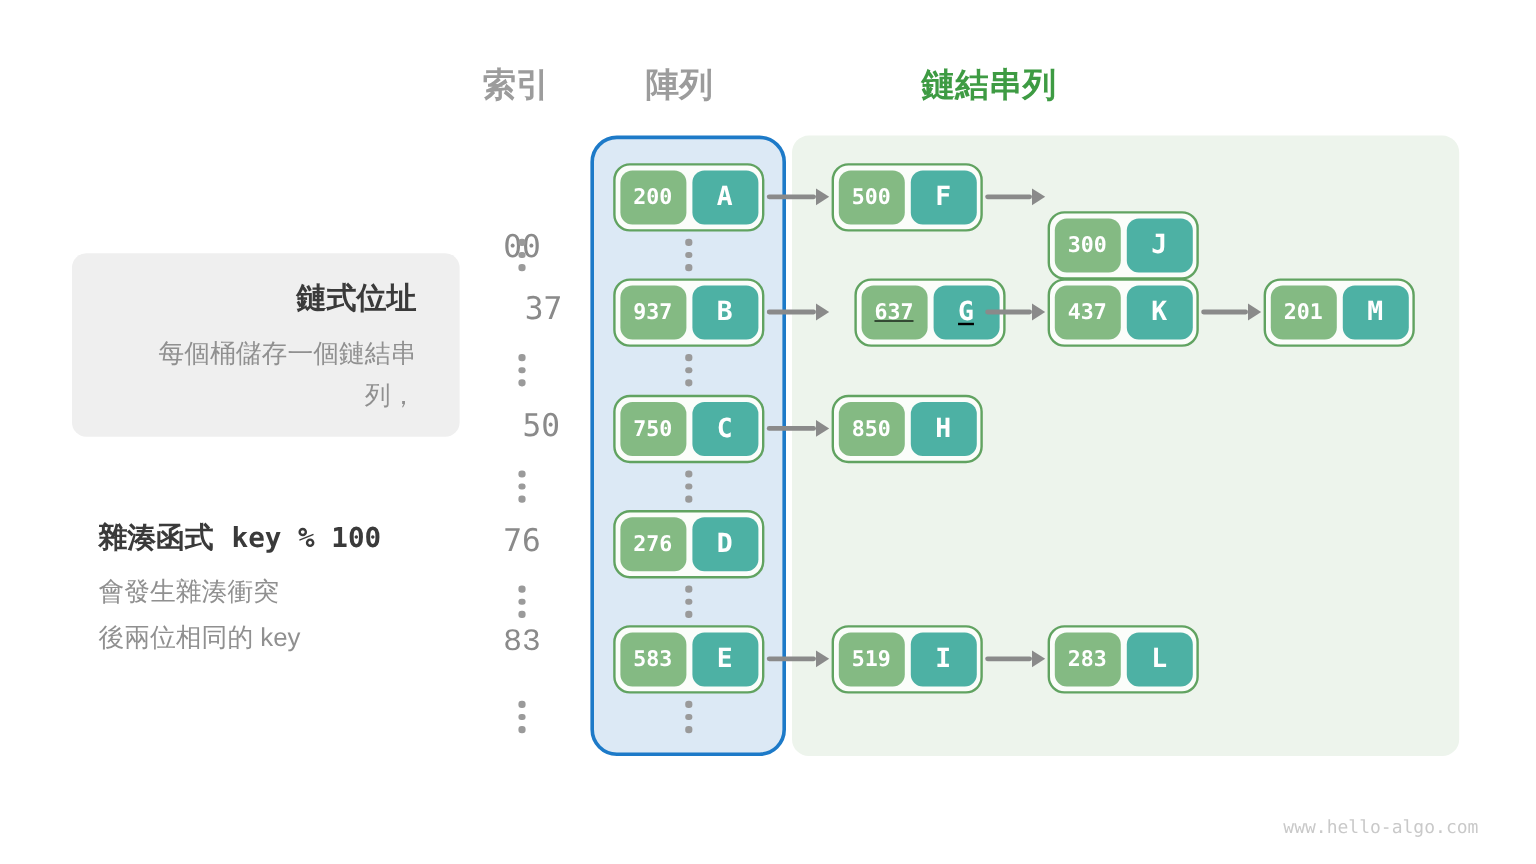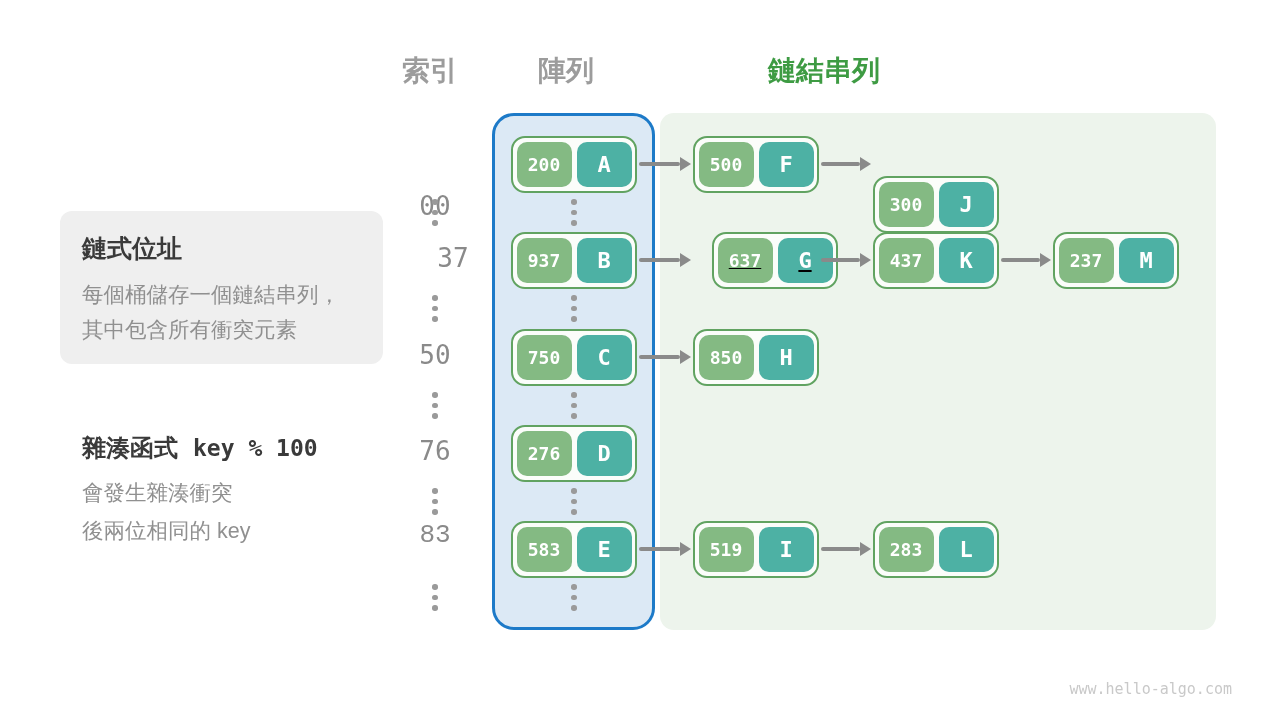--- a/index.html
+++ b/index.html
@@ -43,21 +43,22 @@
   
   .note-box {
     position: absolute;
     left: 60px;
     top: 211px;
     width: 323px;
     height: 153px;
     background: var(--box-bg);
     border-radius: 12px;
     box-sizing: border-box;
-    padding: 21px 22px;
+    padding: 21px 36px;
+    text-align: right;
   }
   .note-box-title {
     font-size: 25px;
     font-weight: 700;
     color: var(--text-dark);
     margin-bottom: 13px;
   }
   .note-line {
     font-size: 21.5px;
     line-height: 35px;
@@ -194,21 +195,20 @@
 
   <div class="col-header" style="left:395px; width:70px;">索引</div>
   <div class="col-header" style="left:531px; width:70px;">陣列</div>
   <div class="list-header-group">
     <span class="list-header-main">鏈結串列</span>
   </div>
 
   <div class="note-box">
     <div class="note-box-title">鏈式位址</div>
     <div class="note-line">每個桶儲存一個鏈結串列，</div>
-    <div class="note-line">其中包含所有衝突元素</div>
   </div>
 
   <div class="hash-block">
     <div class="hash-title-row">
       <span class="hash-label">雜湊函式</span>
       <span class="hash-code">key % 100</span>
     </div>
     <div class="hash-line">會發生雜湊衝突</div>
     <div class="hash-line">後兩位相同的 key</div>
   </div>
@@ -242,24 +242,24 @@
       <div class="cell key">637</div>
       <div class="cell val">G</div>
     </div>
     <div class="arrow" style="left: 821px; top: 258px; width: 39px;"></div>
     <div class="node" style="left: 873px; top: 231.5px;">
       <div class="cell key">437</div>
       <div class="cell val">K</div>
     </div>
     <div class="arrow" style="left: 1001px; top: 258px; width: 39px;"></div>
     <div class="node" style="left: 1053px; top: 231.5px;">
-      <div class="cell key">237</div>
+      <div class="cell key">201</div>
       <div class="cell val">M</div>
     </div>
-    <div class="index-label" style="left: 395px; top: 340px;">50</div>
+    <div class="index-label" style="left: 411px; top: 340px;">50</div>
     <div class="node" style="left: 511px; top: 328.5px;">
       <div class="cell key">750</div>
       <div class="cell val">C</div>
     </div>
     <div class="arrow" style="left: 639px; top: 355px; width: 41px;"></div>
     <div class="node" style="left: 693px; top: 328.5px;">
       <div class="cell key">850</div>
       <div class="cell val">H</div>
     </div>
     <div class="index-label" style="left: 395px; top: 436px;">76</div>

